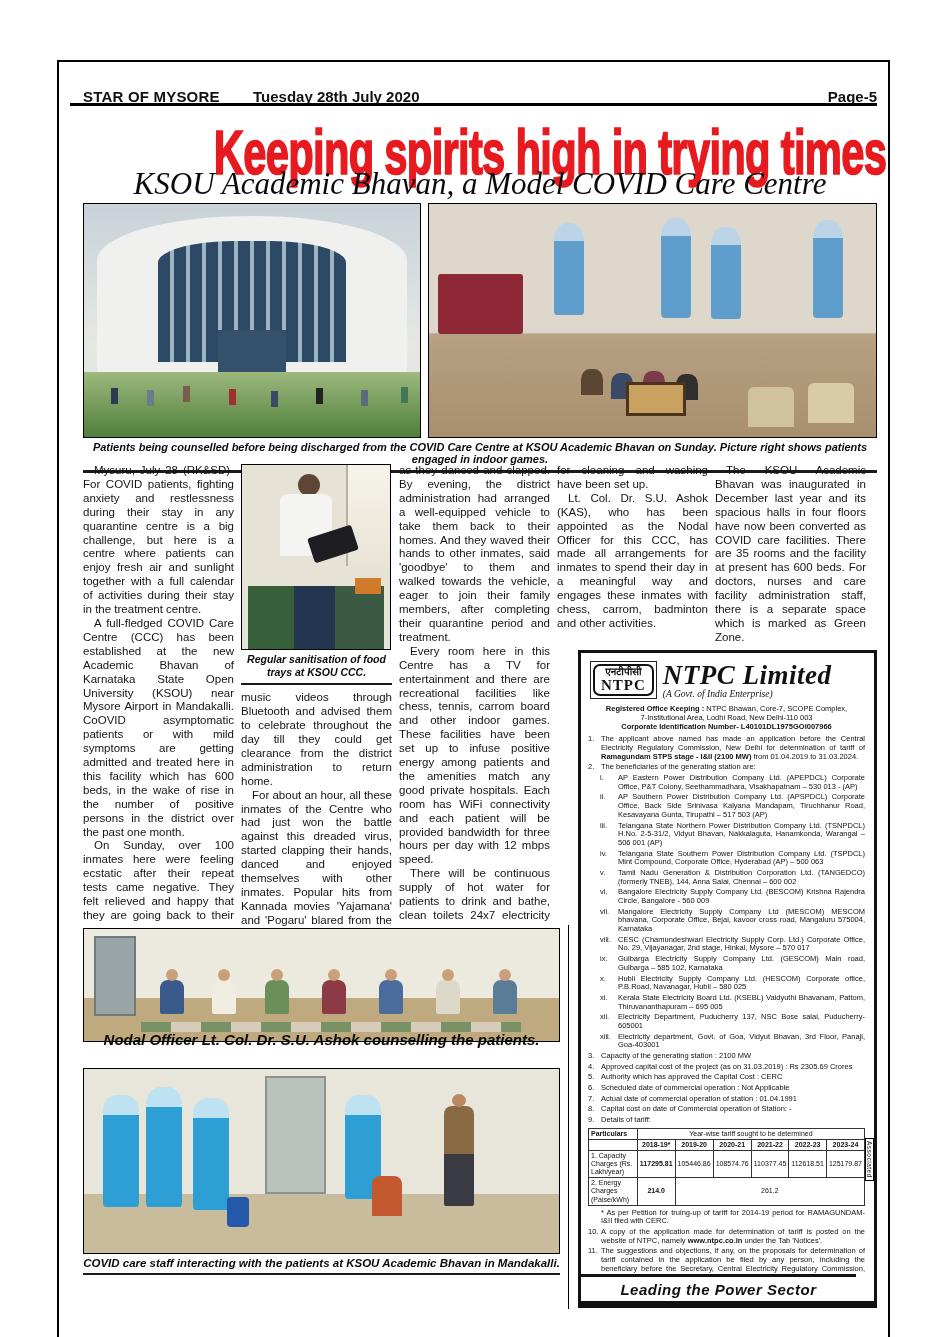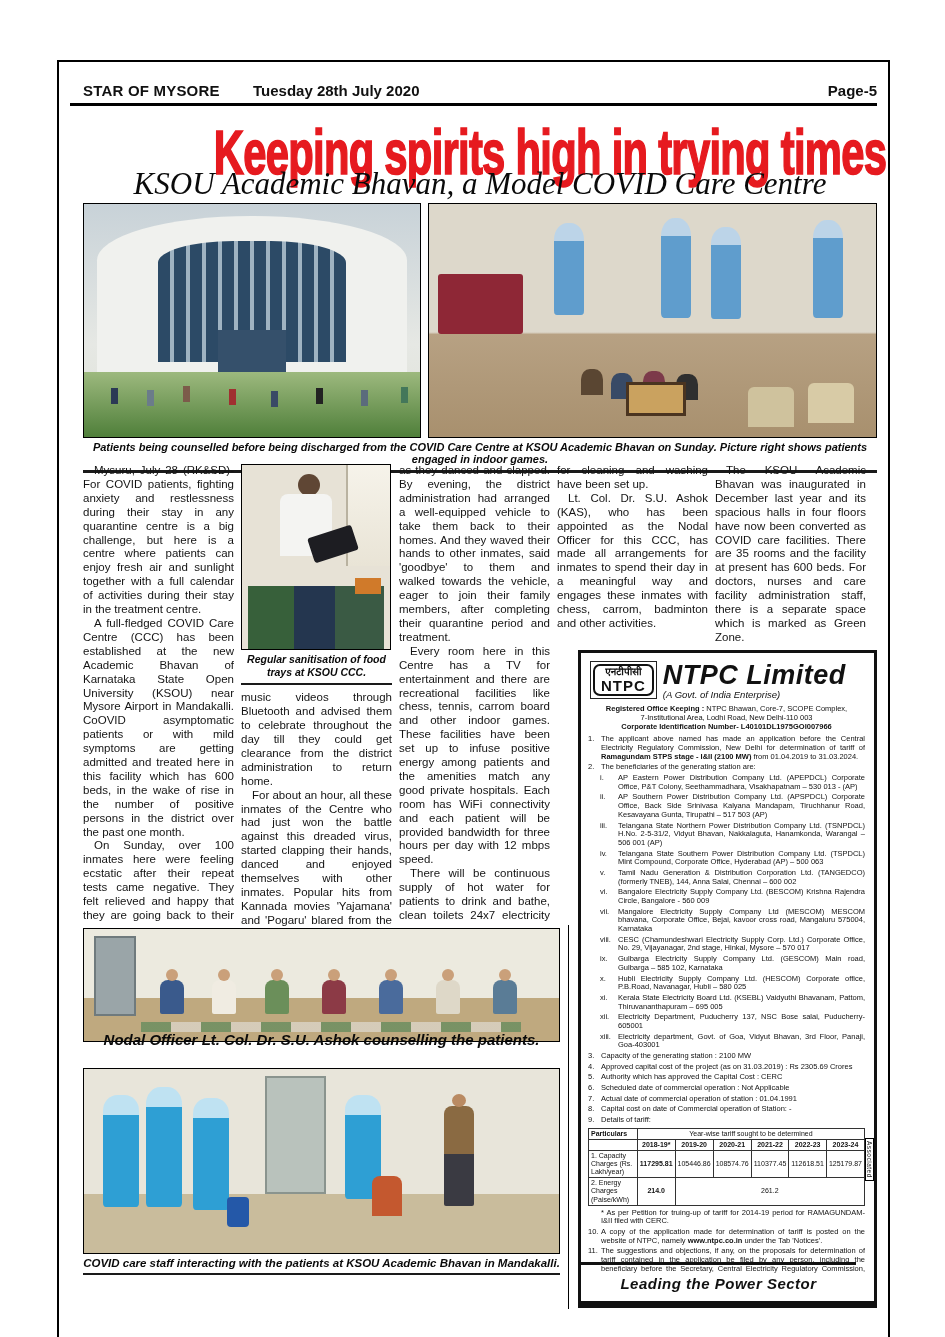--- a/index.html
+++ b/index.html
@@ -10,21 +10,21 @@
     overflow: hidden;
   }
   .frame {
     position:absolute; left:57px; top:60px; width:833px; height:1277px;
     border-top:2px solid #000; border-left:2px solid #000; border-right:2px solid #000;
   }
   
   .mast { position:absolute; left:83px; top:82px; width:794px; display:flex; align-items:baseline; font-weight:bold; font-size:15px; }
   .mast .m-name { width:170px; letter-spacing:0.2px; }
   .mast .m-date { width:300px; }
-  .mast .m-page { margin-left:auto; }
+  .mast .m-page { margin-left:auto;margin-top:6px; }
   .header-rule { position:absolute; left:70px; top:103px; width:807px; height:3px; background:#000; }
 
   
   .headline {
     position:absolute; left:83px; top:120px; width:794px; height:62px;
     display:flex; align-items:center; 
   }
   .headline span {
     font-size:58px; font-weight:bold; color:#e61a1f; white-space:nowrap;
     letter-spacing:-1px; transform:scaleX(0.72) scaleY(1.08);
@@ -102,41 +102,41 @@
   .c4 { left:557px; height:182px; overflow:hidden; }
   .c5 { left:715px; height:182px; overflow:hidden; }
   .col p.para { text-indent:11px; }
   .col.cont p.para:first-child { text-indent:0; }
 
   .vline { position:absolute; left:568px; top:925px; width:1px; height:384px; background:#000; }
 
   
   .ad { position:absolute; left:578px; top:650px; width:299px; height:658px; border:3px solid #111; border-bottom:7px solid #111; background:#fff; }
   .ad-body { position:absolute; left:7px; right:9px; top:5px; bottom:26px; overflow:hidden; font-size:7.5px; line-height:1.16; color:#111; }
-  .ad-head { display:flex; align-items:center; gap:6px; margin:2px 0 4px 2px; }
+  .ad-head { display:flex; align-items:center; gap:6px; margin:2px 0 4px 2px;font-family:Liberation Serif, serif; }
   .ad-logo { border:1px solid #222; padding:2px; }
   .ad-logo-inner { border:2px solid #111; border-radius:7px; padding:1px 6px; text-align:center; font-weight:bold; line-height:1.05; }
   .ad-logo-hi { font-size:10px; }
   .ad-logo-en { font-size:15px; letter-spacing:1px; }
   .ad-title-wrap { flex:1; }
   .ad-title { font-size:27px; font-weight:bold; font-style:italic; letter-spacing:0.5px; }
   .ad-sub { font-size:9.5px; font-style:italic; margin-top:-2px; }
   .ad-addr { text-align:center; margin-bottom:4px; line-height:1.2; }
   .ad-addr b { font-weight:bold; }
   .ad-item { position:relative; padding-left:13px; margin-bottom:2px; text-align:justify; }
   .ad-item .num { position:absolute; left:0; top:0; }
   .bnf { position:relative; padding-left:30px; margin-bottom:2px; text-align:justify; }
   .bnf .bnf-n { position:absolute; left:12px; top:0; }
   .tariff { border-collapse:collapse; width:100%; margin:3px 0 3px 0; font-size:7px; }
   .tariff td { border:1px solid #333; padding:1px 2px; text-align:center; vertical-align:middle; }
   .tariff .lbl { text-align:left; width:52px; }
   .tariff .b { font-weight:bold; }
   .tariff .hdr { font-weight:bold; }
   .ad-foot { padding-left:13px; margin:2px 0; text-align:justify; }
-  .ad-tagline { position:absolute; left:0; right:18px; bottom:0; height:39px; border-top:3px solid #111;
+  .ad-tagline { position:absolute; left:0; right:18px; bottom:0; height:27px; border-top:3px solid #111;
     display:flex; align-items:center; justify-content:center; font-size:15px; font-weight:bold; font-style:italic; letter-spacing:0.5px; }
   .ad-credit { position:absolute; right:0px; bottom:120px; writing-mode:vertical-rl; font-size:6.5px;
     border:1px solid #000; background:#fff; padding:2px 0; letter-spacing:0.5px; }
 </style>
 </head>
 <body>
 
 <div class="page">
   <div class="frame"></div>
 

